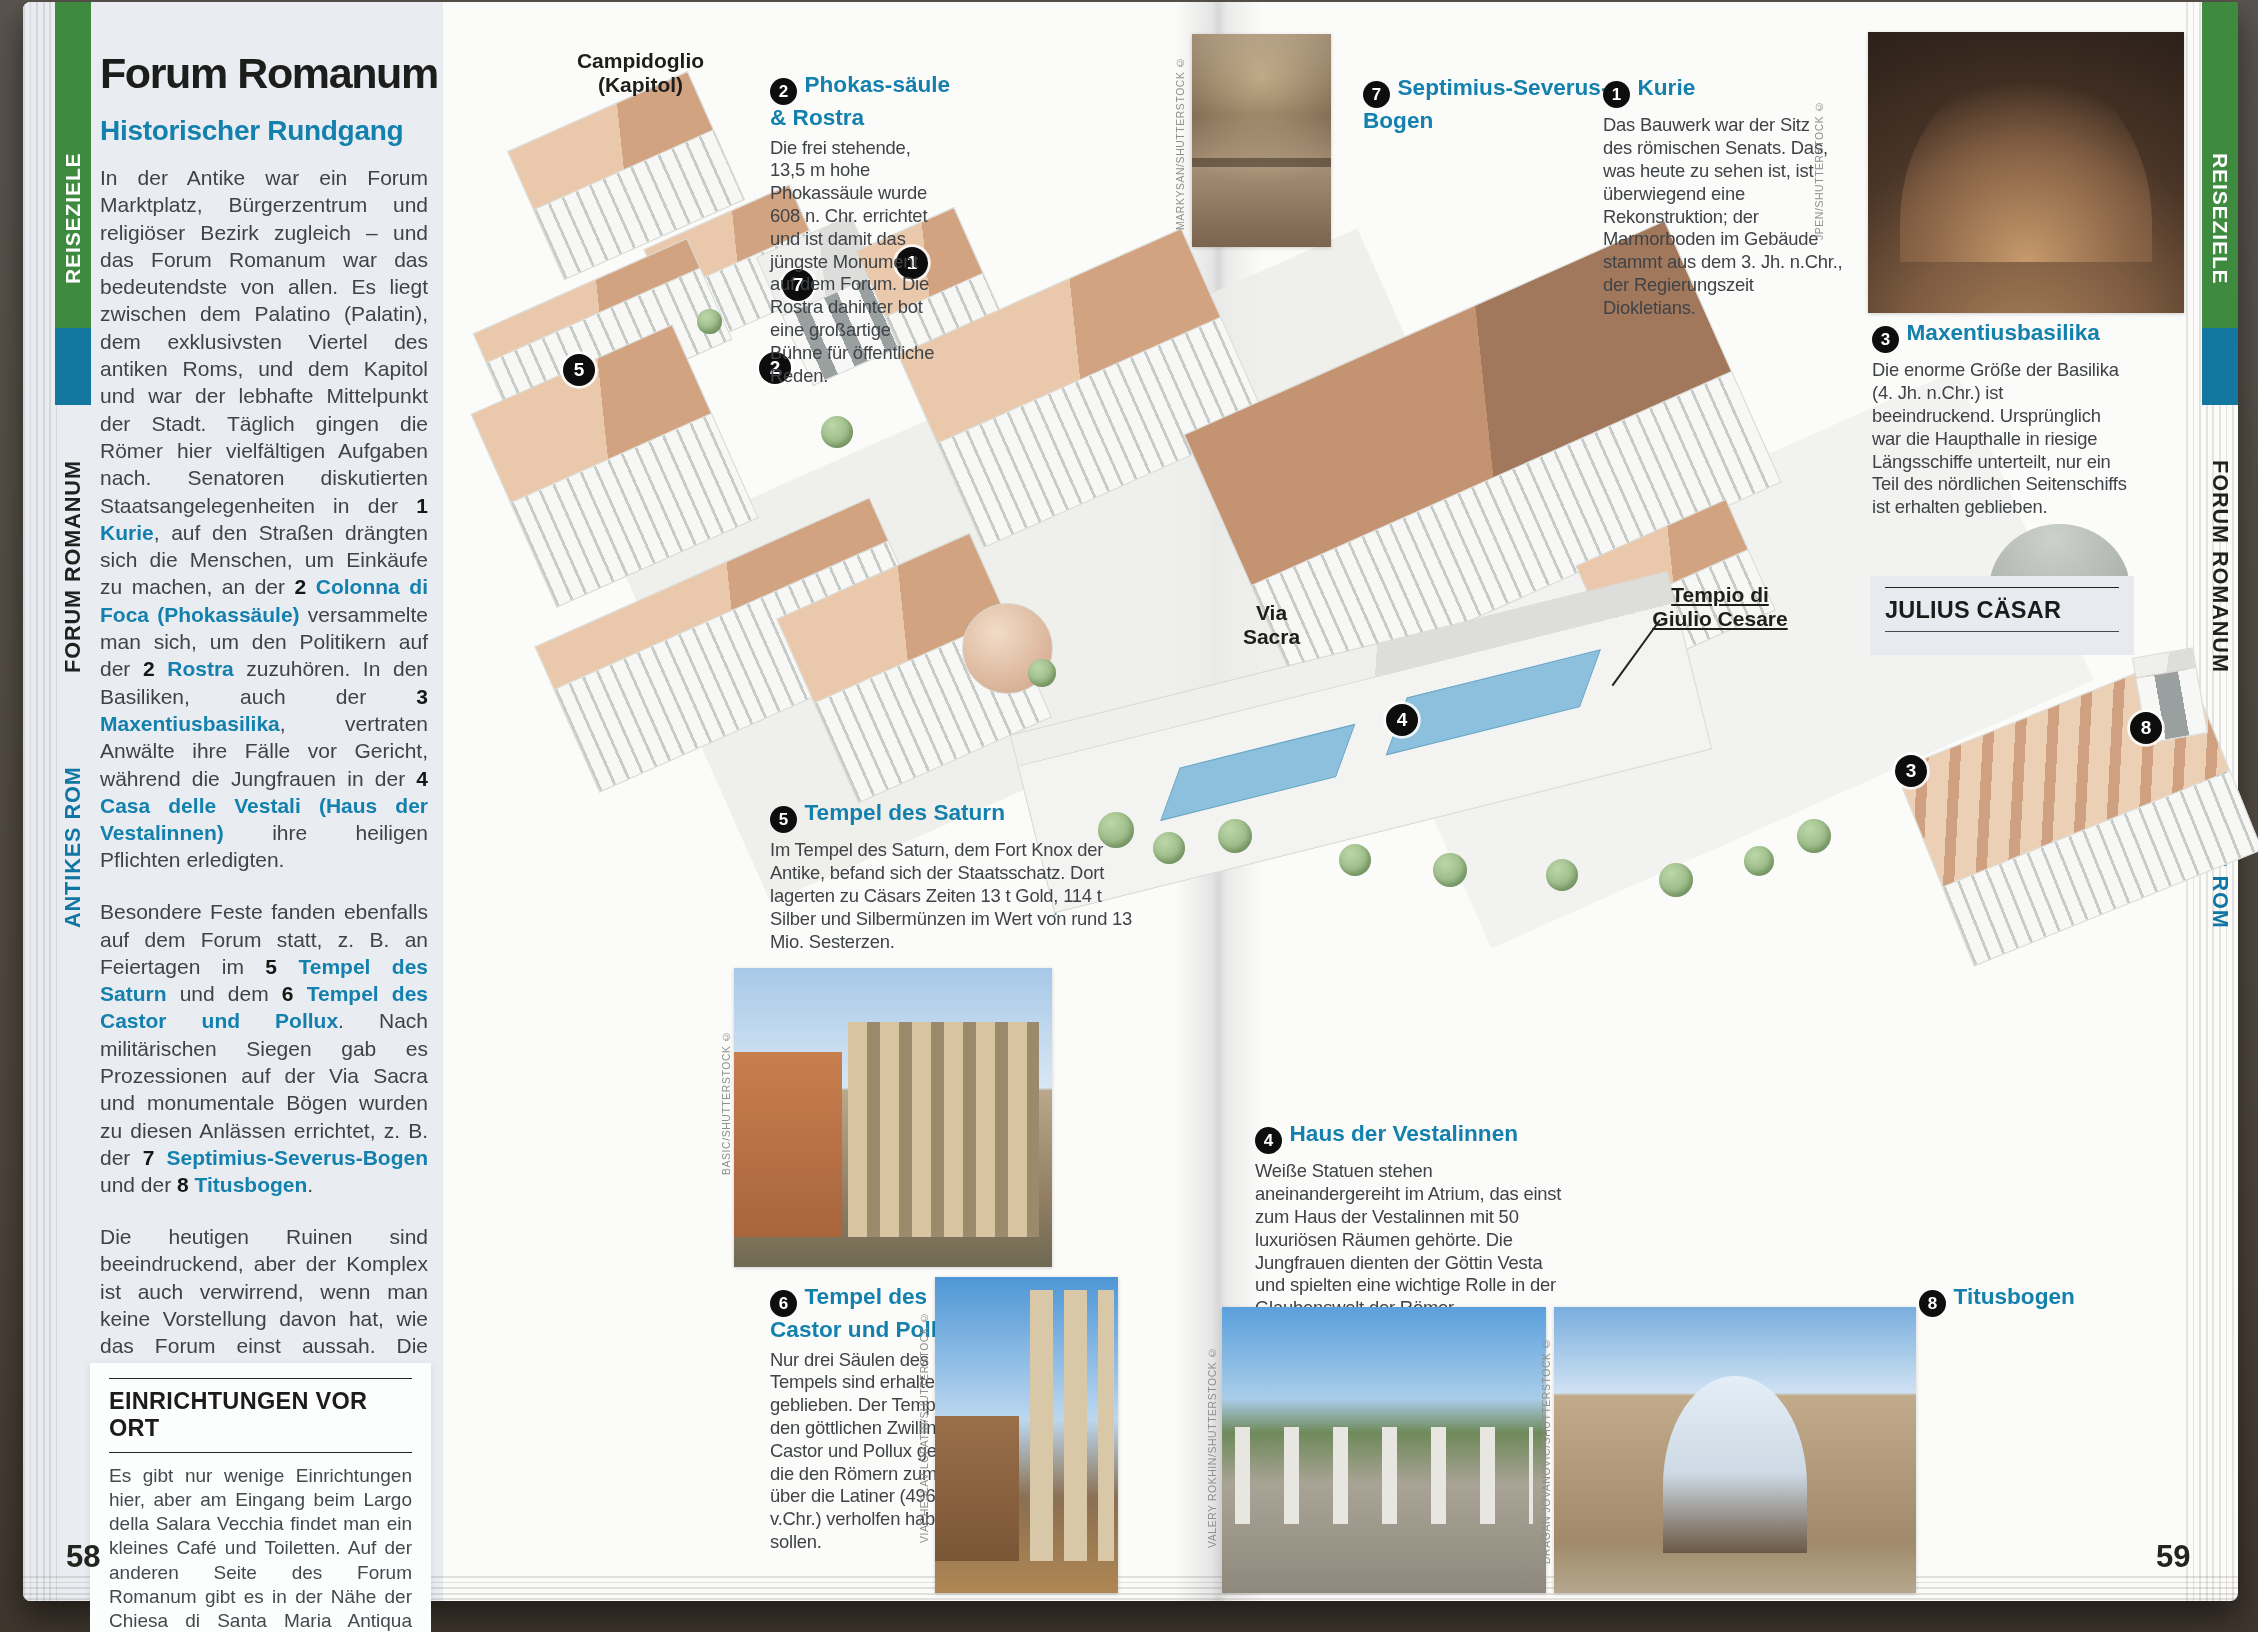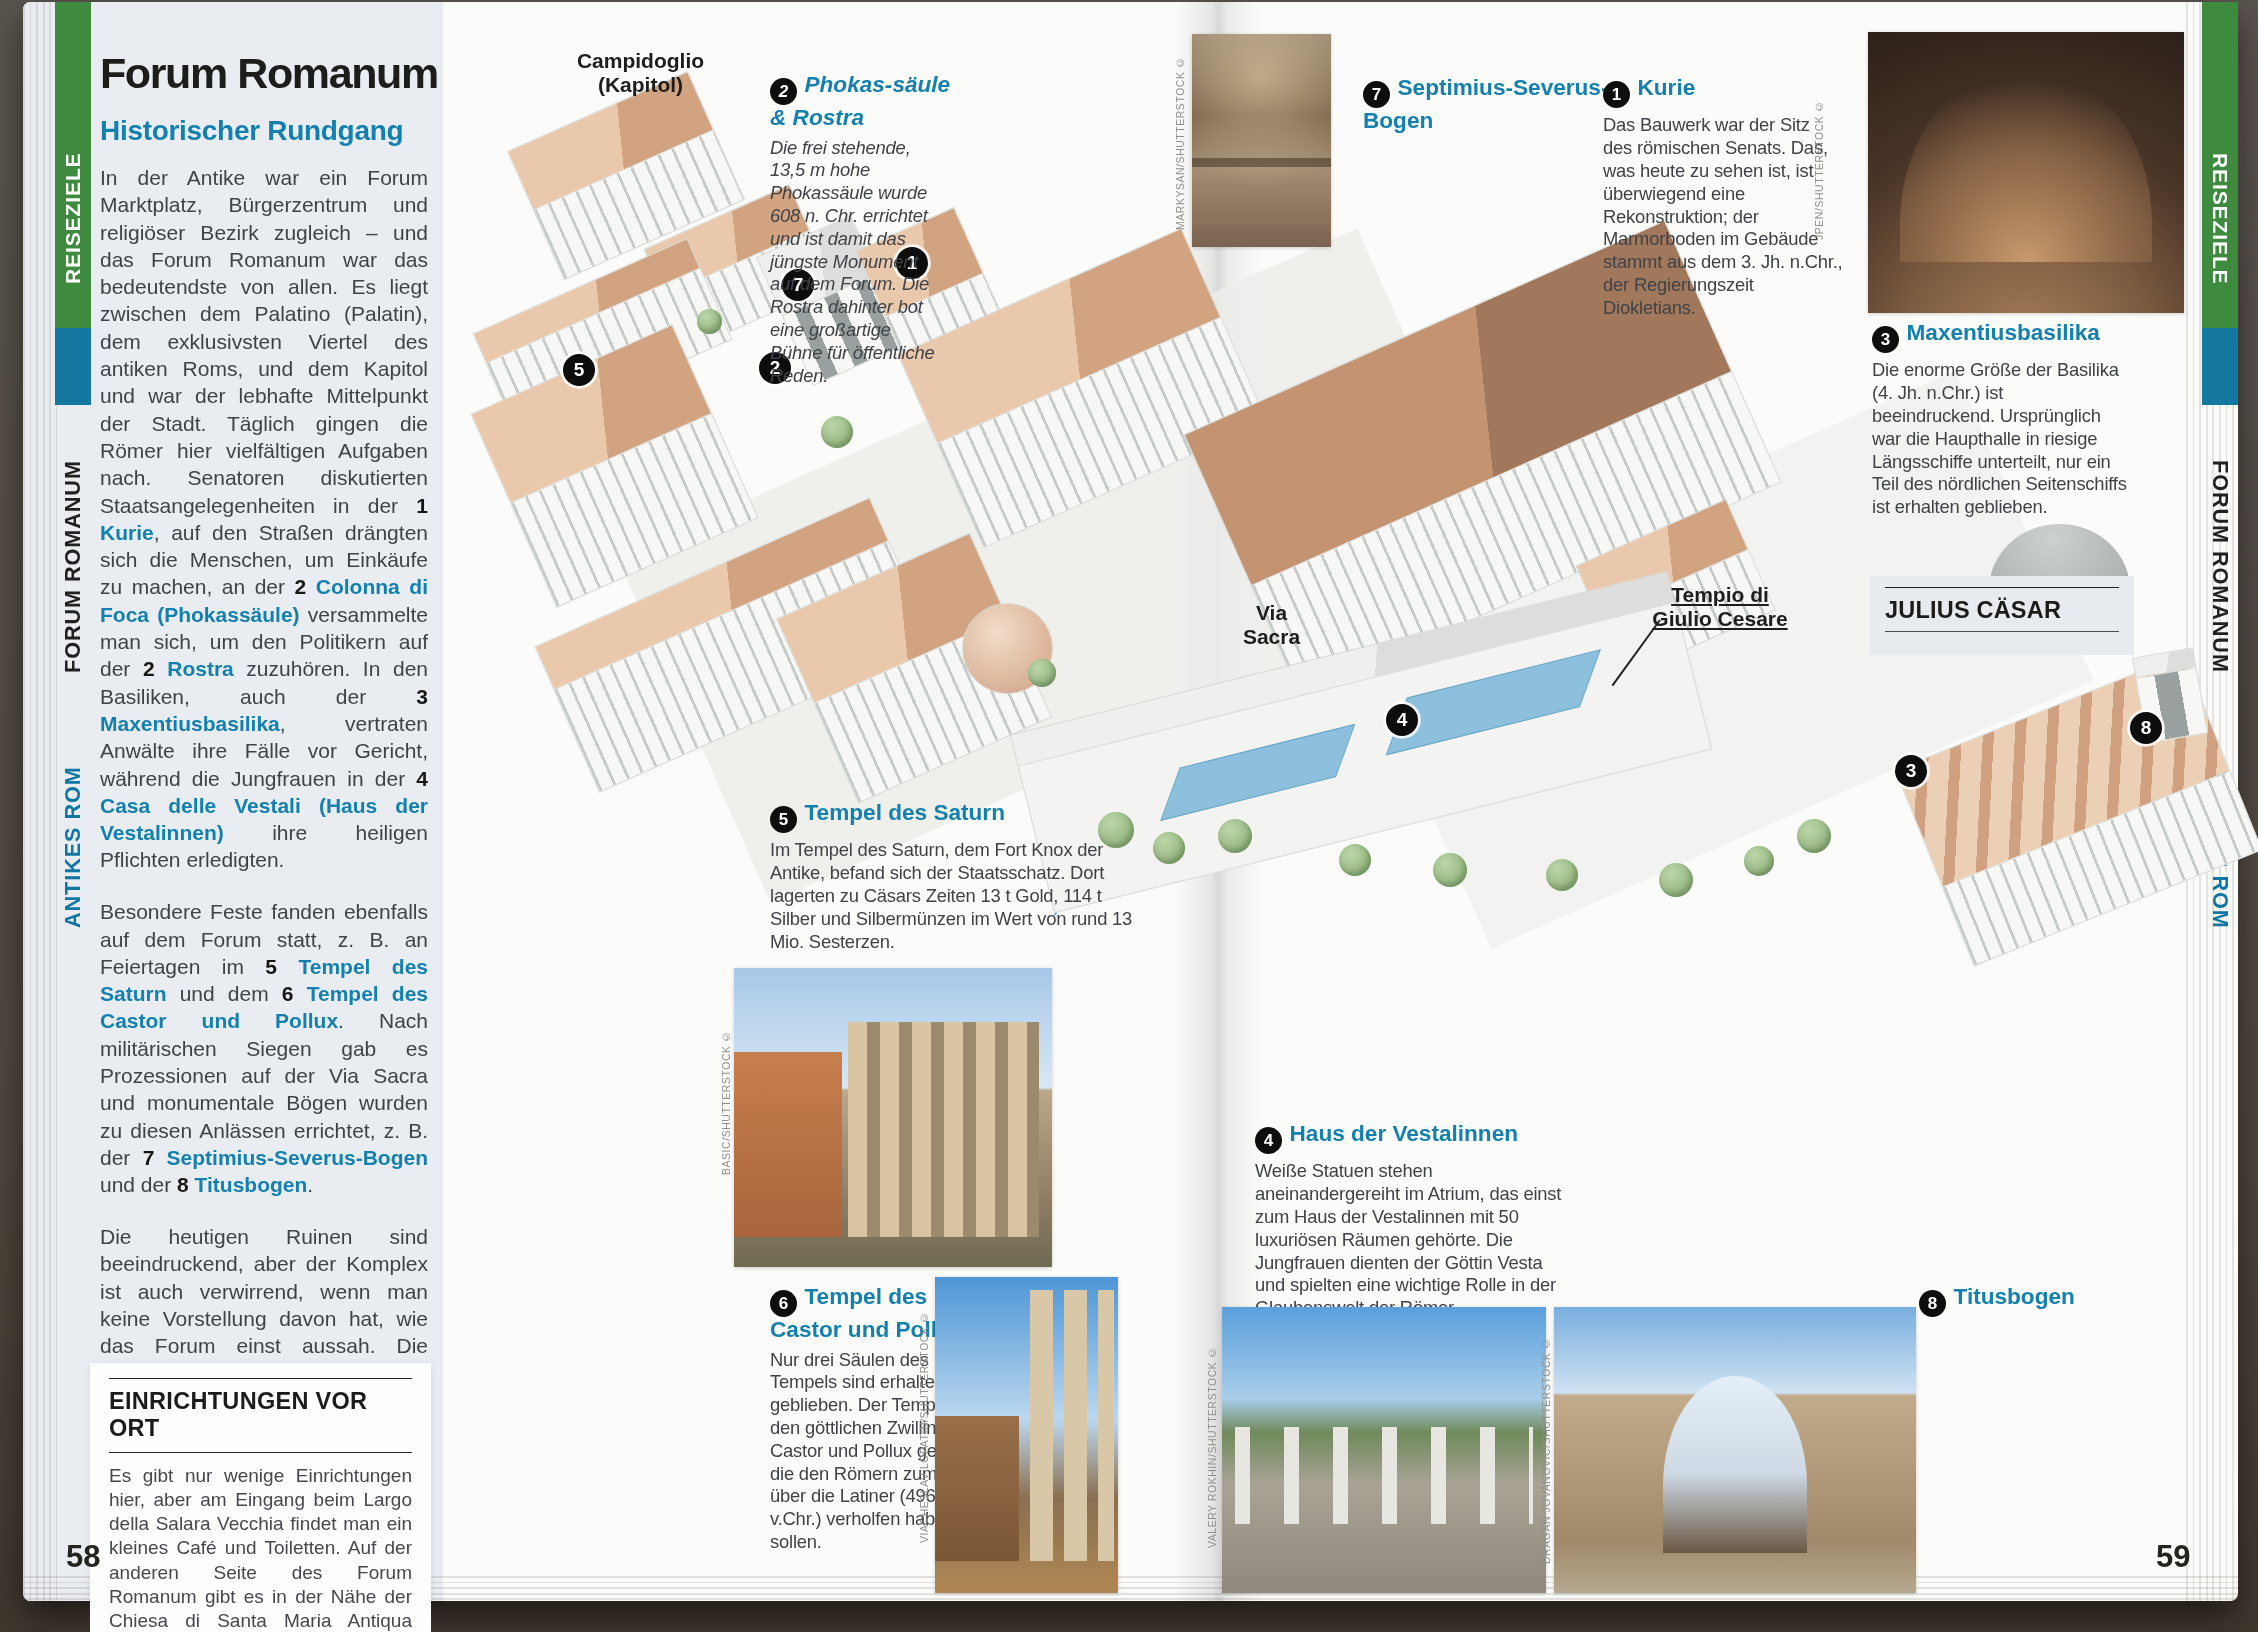--- a/index.html
+++ b/index.html
@@ -178,21 +178,21 @@
   <div class="mark" style="left:782px;top:269px;">7</div>
   <div class="mark" style="left:1895px;top:755px;">3</div>
   <div class="mark" style="left:1386px;top:704px;">4</div>
   <div class="mark" style="left:2130px;top:712px;">8</div>
 
   <div class="abs maplabel" style="left:554px;top:49px;width:173px;">Campidoglio (Kapitol)</div>
   <div class="abs maplabel" style="left:1235px;top:601px;width:73px;">Via Sacra</div>
   <div class="abs maplabel" style="left:1640px;top:583px;width:160px;text-decoration:underline;">Tempio di Giulio Cesare</div>
   <div class="abs" style="left:1659px;top:620px;width:1.9px;height:81px;background:#222;transform:rotate(36deg);transform-origin:top center;"></div>
 
-  <div class="abs callout" style="left:770px;top:72px;width:202px;font-style:italic;">
+  <div class="abs callout" style="left:770px;top:72px;width:202px;">
     <div class="co-head"><span class="co-num">2</span><span>Phokas-säule &amp; Rostra</span></div>
     <div class="co-body" style="width:165px;">Die frei stehende, 13,5 m hohe Phokassäule wurde 608 n. Chr. errichtet und ist damit das jüngste Monument auf dem Forum. Die Rostra dahinter bot eine großartige Bühne für öffentliche Reden.</div>
   </div>
 
   <div class="abs callout" style="left:770px;top:800px;width:379px;">
     <div class="co-head"><span class="co-num">5</span><span>Tempel des Saturn</span></div>
     <div class="co-body">Im Tempel des Saturn, dem Fort Knox der Antike, befand sich der Staatsschatz. Dort lagerten zu Cäsars Zeiten 13 t Gold, 114 t Silber und Silbermünzen im Wert von rund 13 Mio. Sesterzen.</div>
   </div>
 
   <div class="abs callout" style="left:770px;top:1284px;width:231px;">

